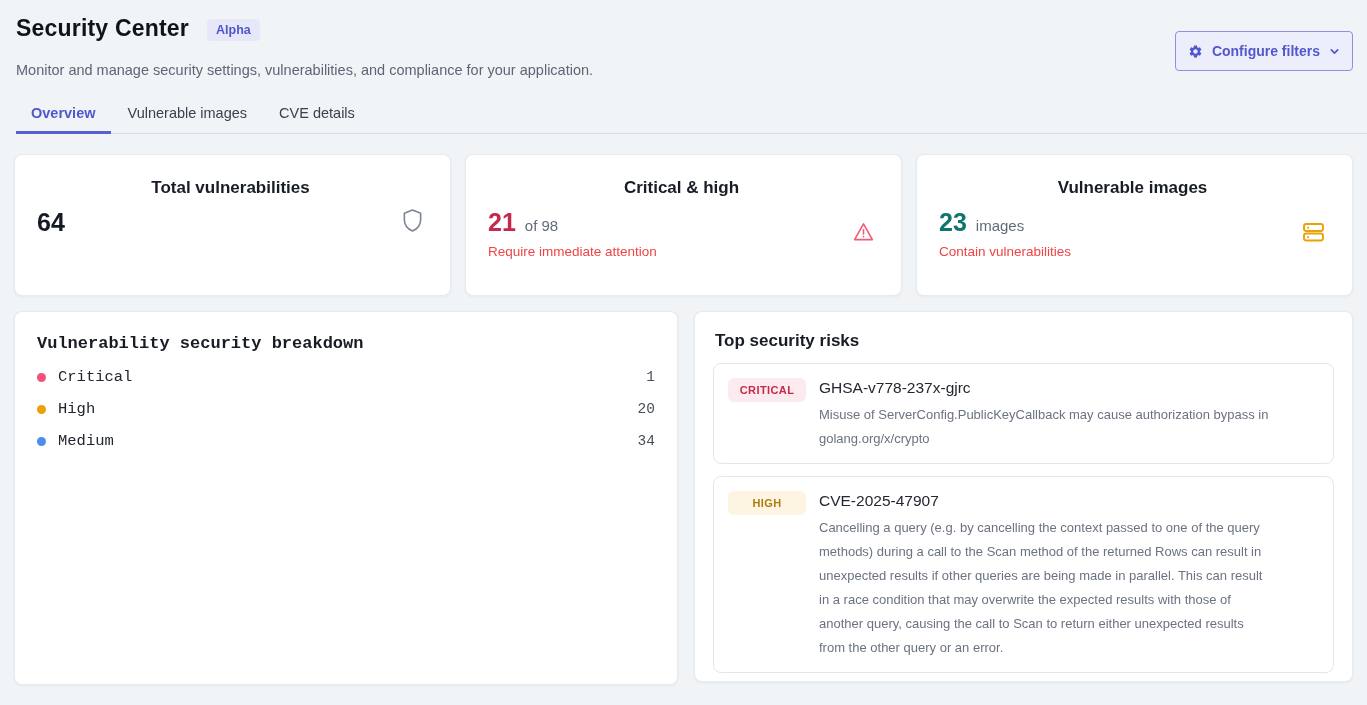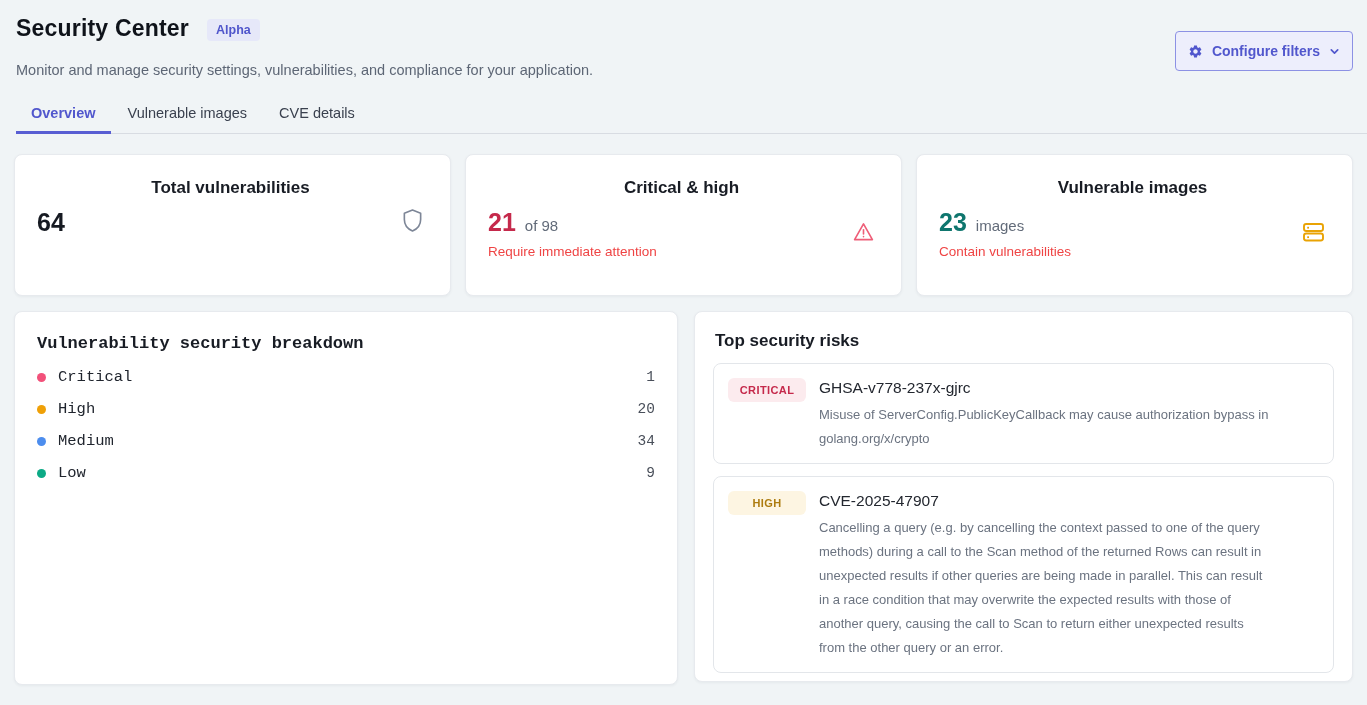--- a/index.html
+++ b/index.html
@@ -202,25 +202,20 @@
         <div class="bd-row">
           <span class="bd-dot high"></span>
           <span class="bd-label">High</span>
           <span class="bd-value">20</span>
         </div>
         <div class="bd-row">
           <span class="bd-dot medium"></span>
           <span class="bd-label">Medium</span>
           <span class="bd-value">34</span>
         </div>
-        <div class="bd-row">
-          <span class="bd-dot low"></span>
-          <span class="bd-label">Low</span>
-          <span class="bd-value">9</span>
-        </div>
       </div>
     </div>
 
     <div class="panel risks-panel">
       <div class="panel-title">Top security risks</div>
       <div class="risk-list">
 
         <div class="risk-card">
           <span class="sev-badge critical">CRITICAL</span>
           <div>

